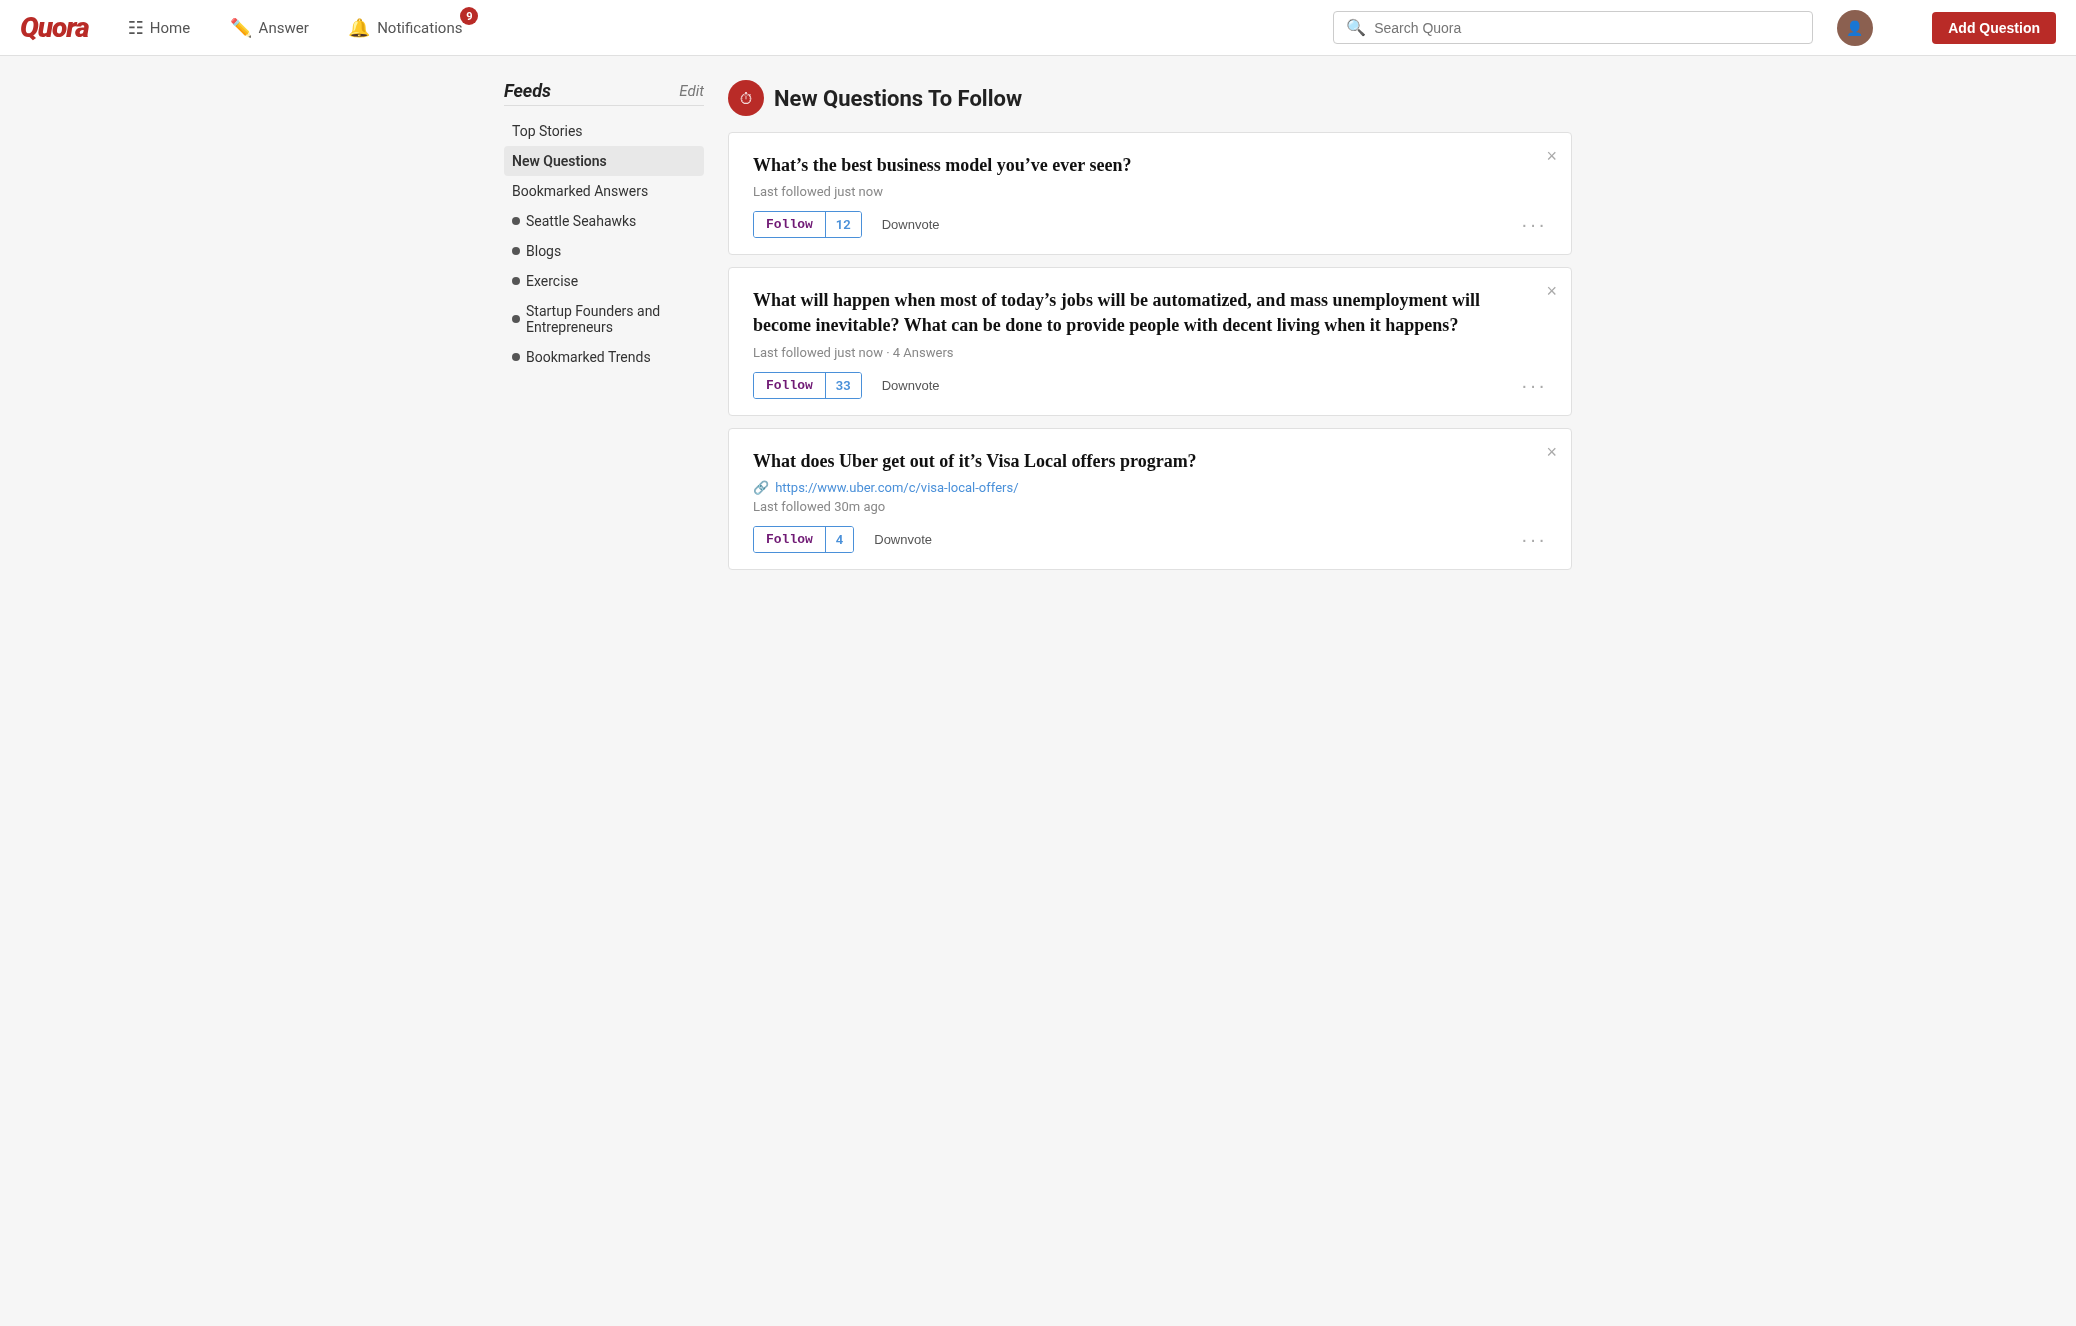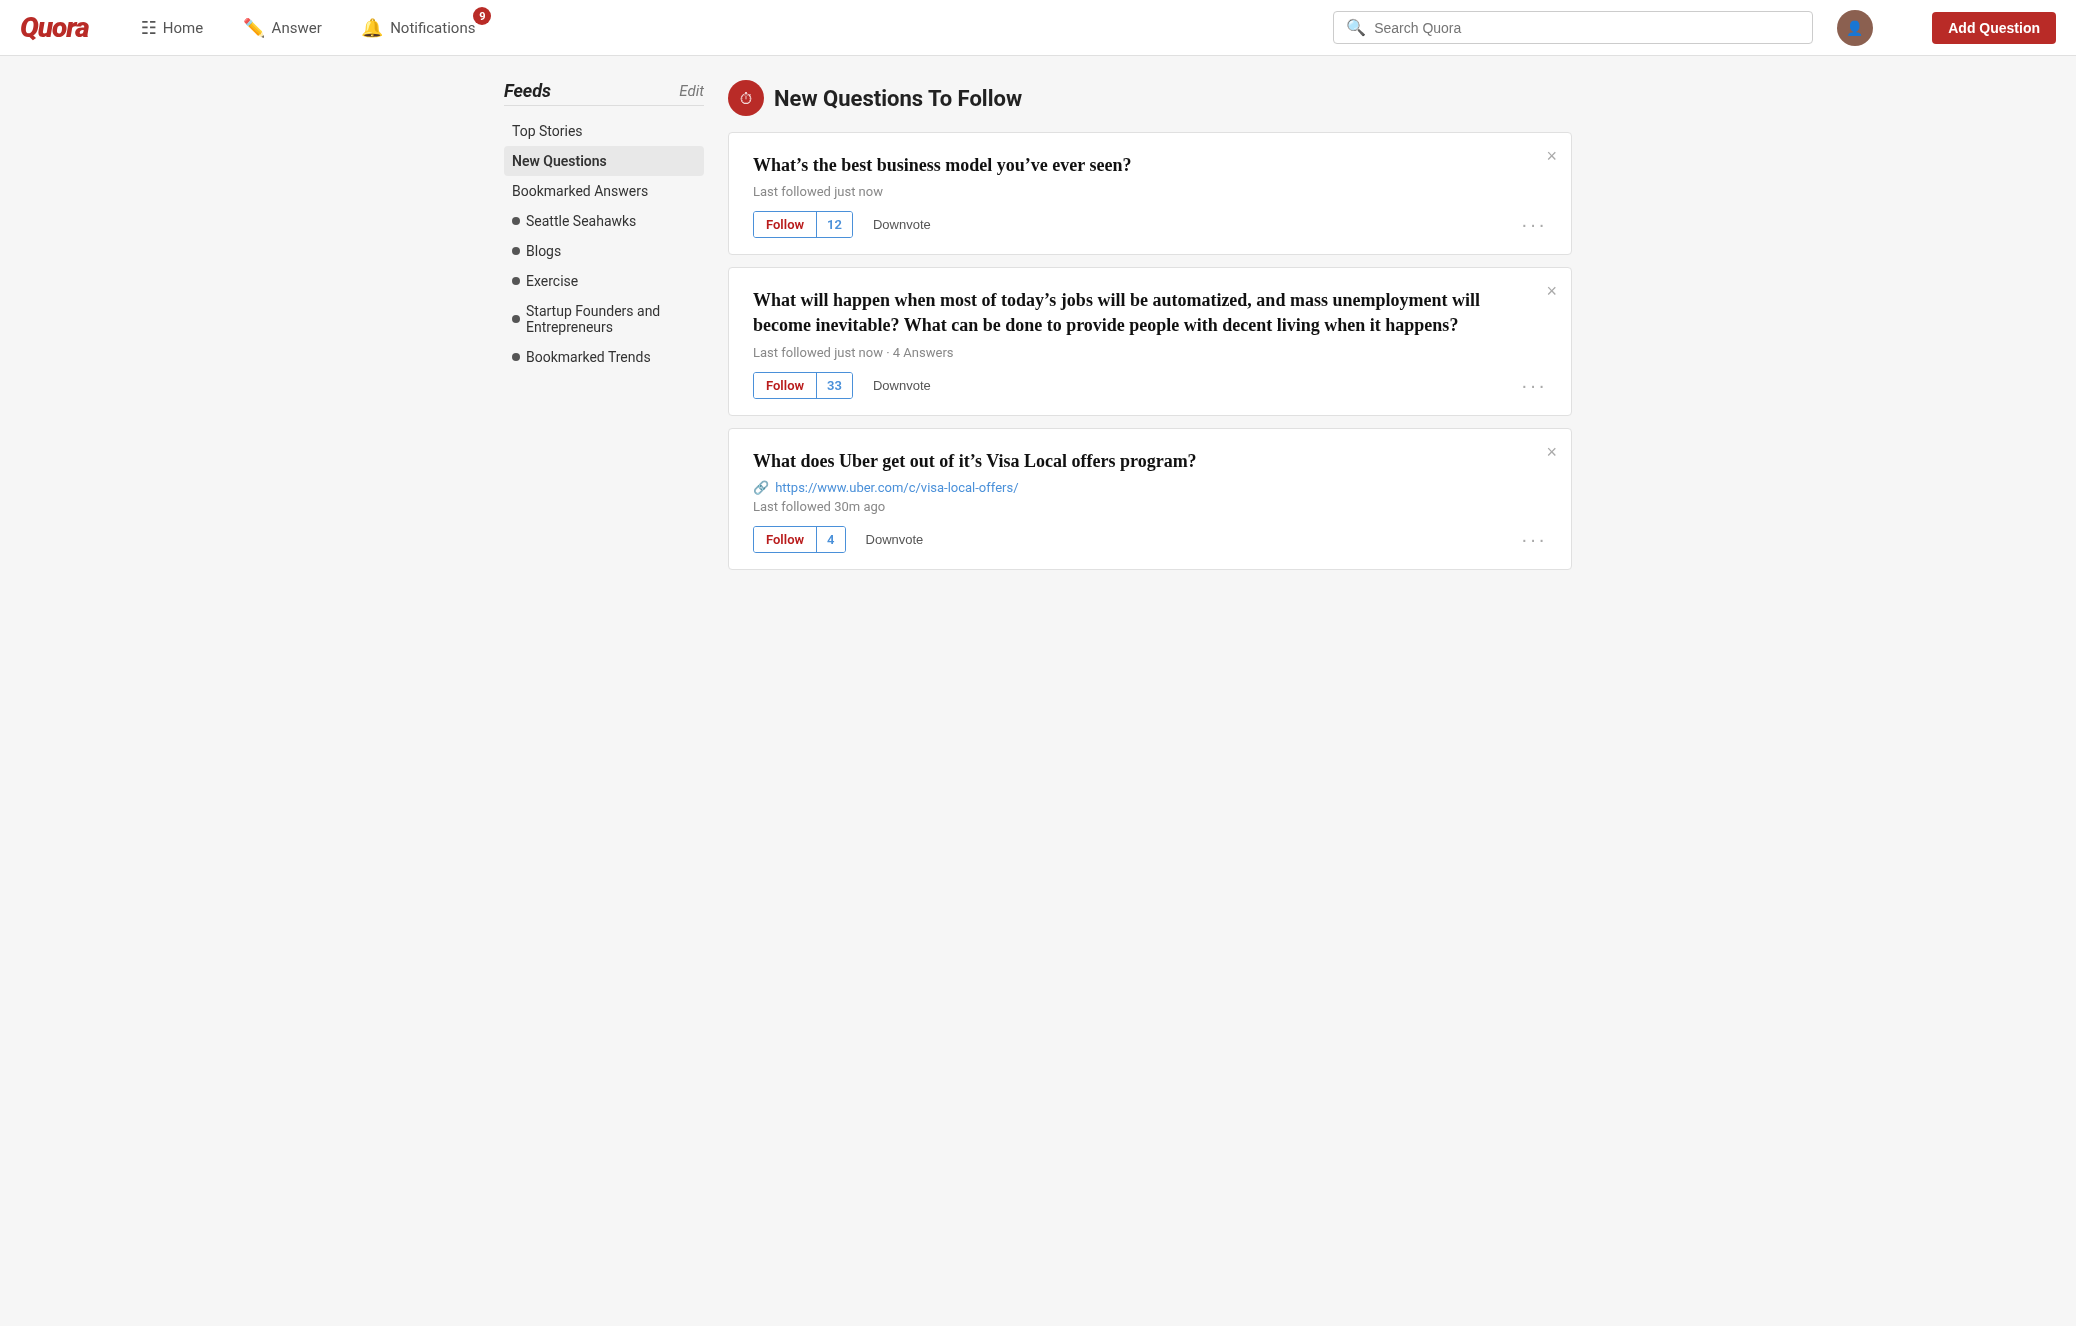--- a/index.html
+++ b/index.html
@@ -17,21 +17,21 @@
       position: sticky;
       top: 0;
       z-index: 100;
     }
     .nav-logo {
       font-size: 28px;
       font-weight: 900;
       color: #b92b27;
       font-style: italic;
       letter-spacing: -1px;
-      margin-right: 20px;
+      margin-right: 7px;
     }
     .nav-link {
       display: flex;
       align-items: center;
       gap: 6px;
       color: #555;
       font-size: 15px;
       text-decoration: none;
       cursor: pointer;
       padding: 4px 8px;
@@ -236,23 +236,24 @@
       display: flex;
       align-items: center;
       border: 1px solid #4a90d9;
       border-radius: 3px;
       overflow: hidden;
       font-size: 13px;
       cursor: pointer;
     }
     .follow-btn-label {
       padding: 5px 12px;
-      color: #b91c1c;
+      color: #701a75;
       font-weight: 600;
       background: #fff;
+      font-family: Liberation Mono, monospace;
     }
     .follow-btn-count {
       padding: 5px 10px;
       background: #fff;
       color: #4a90d9;
       border-left: 1px solid #4a90d9;
       font-weight: 600;
       text-align: center;
     }
     .downvote-btn {

